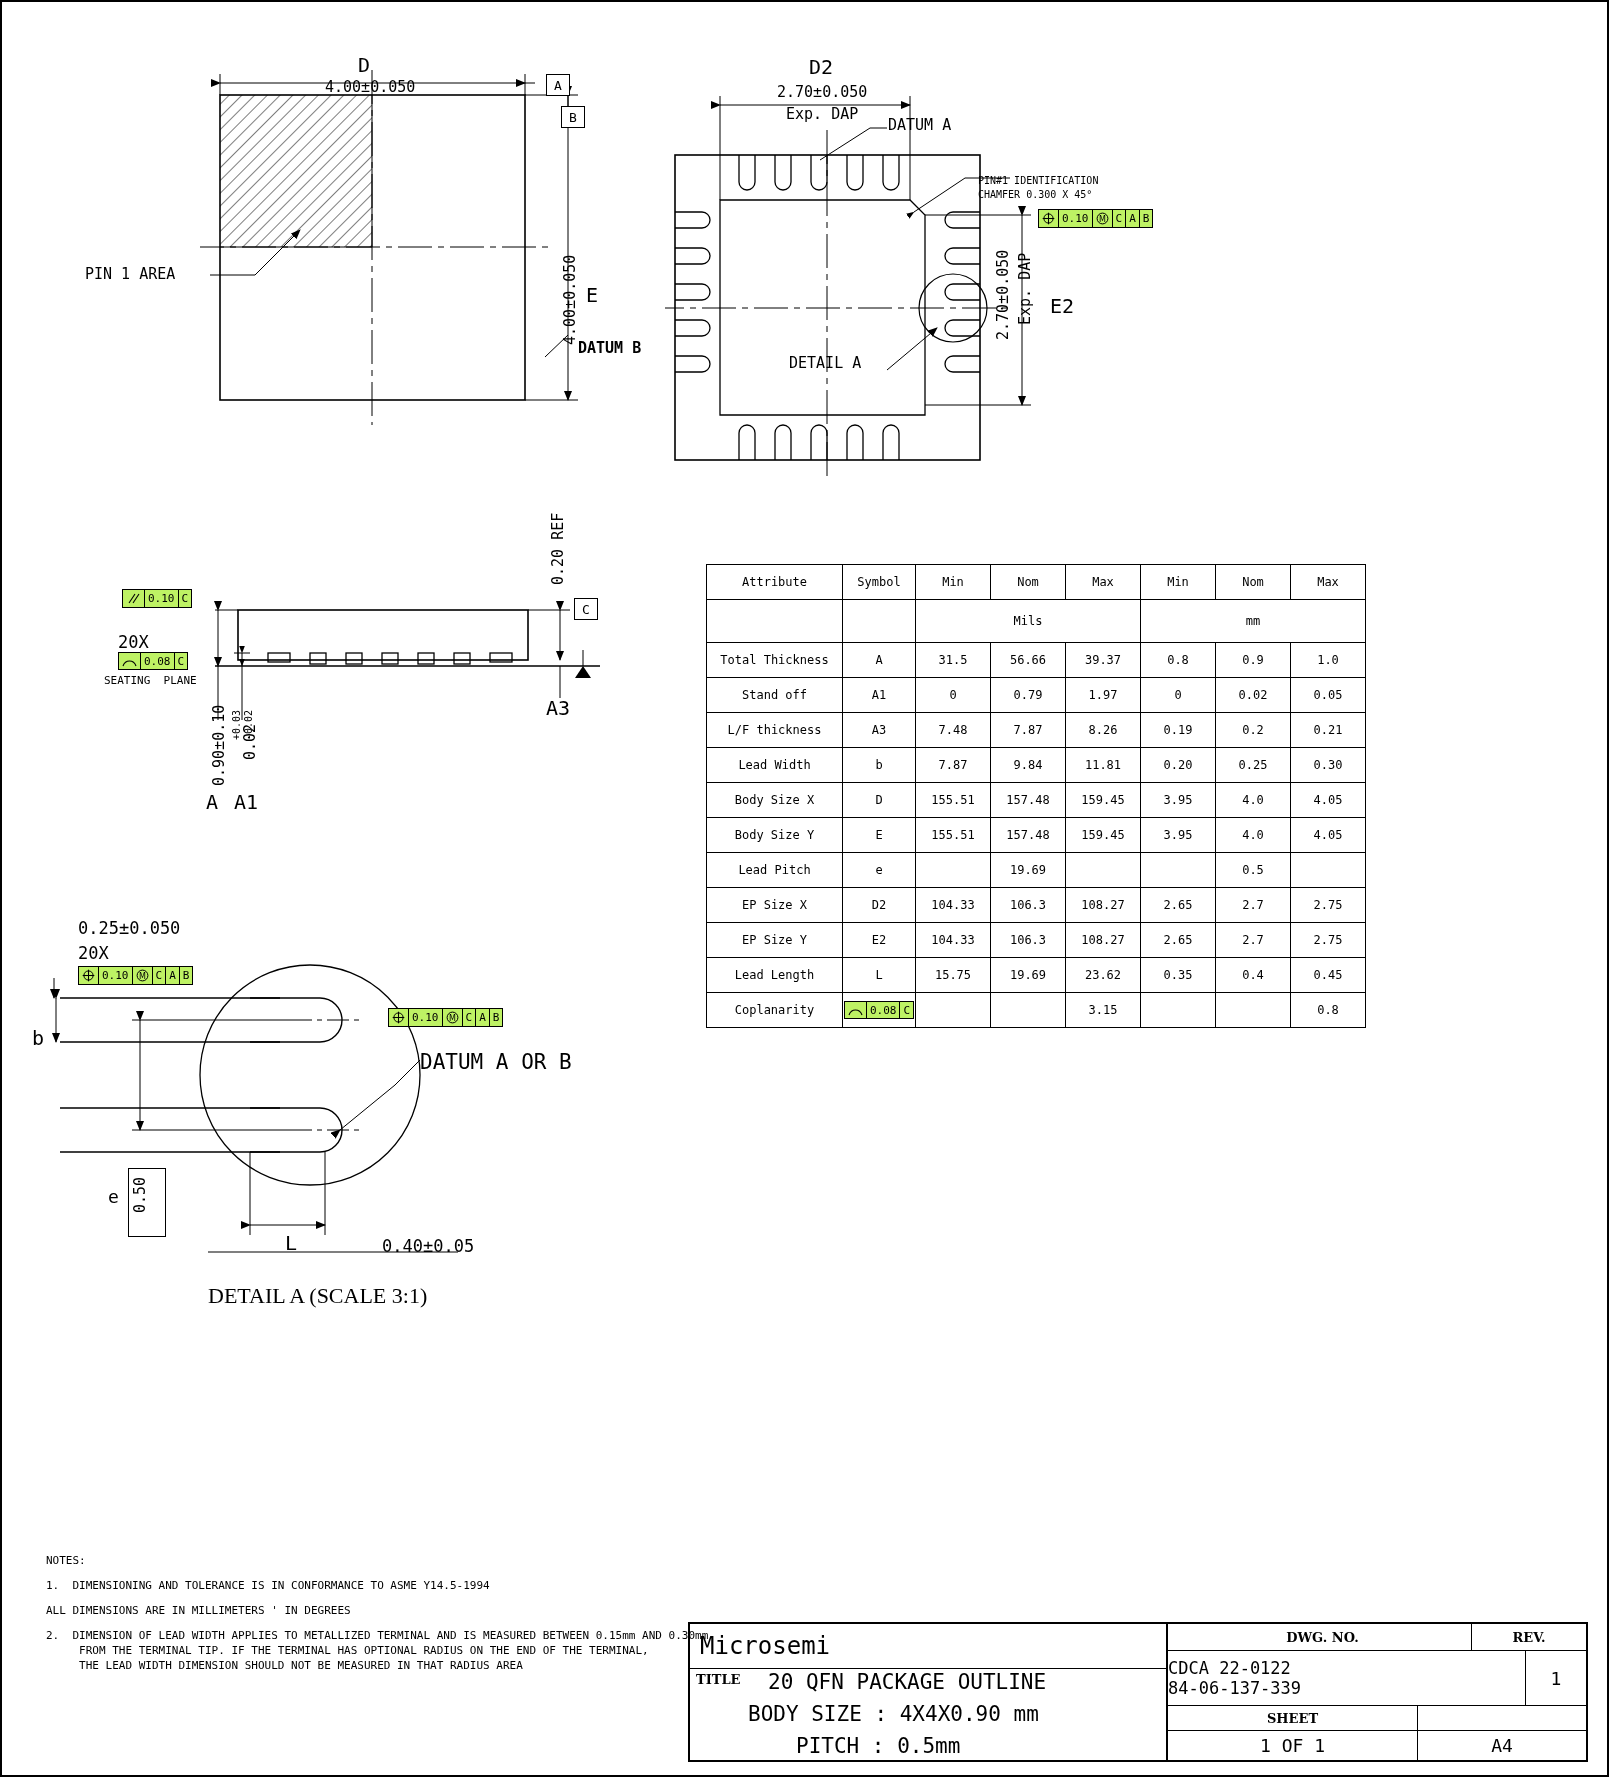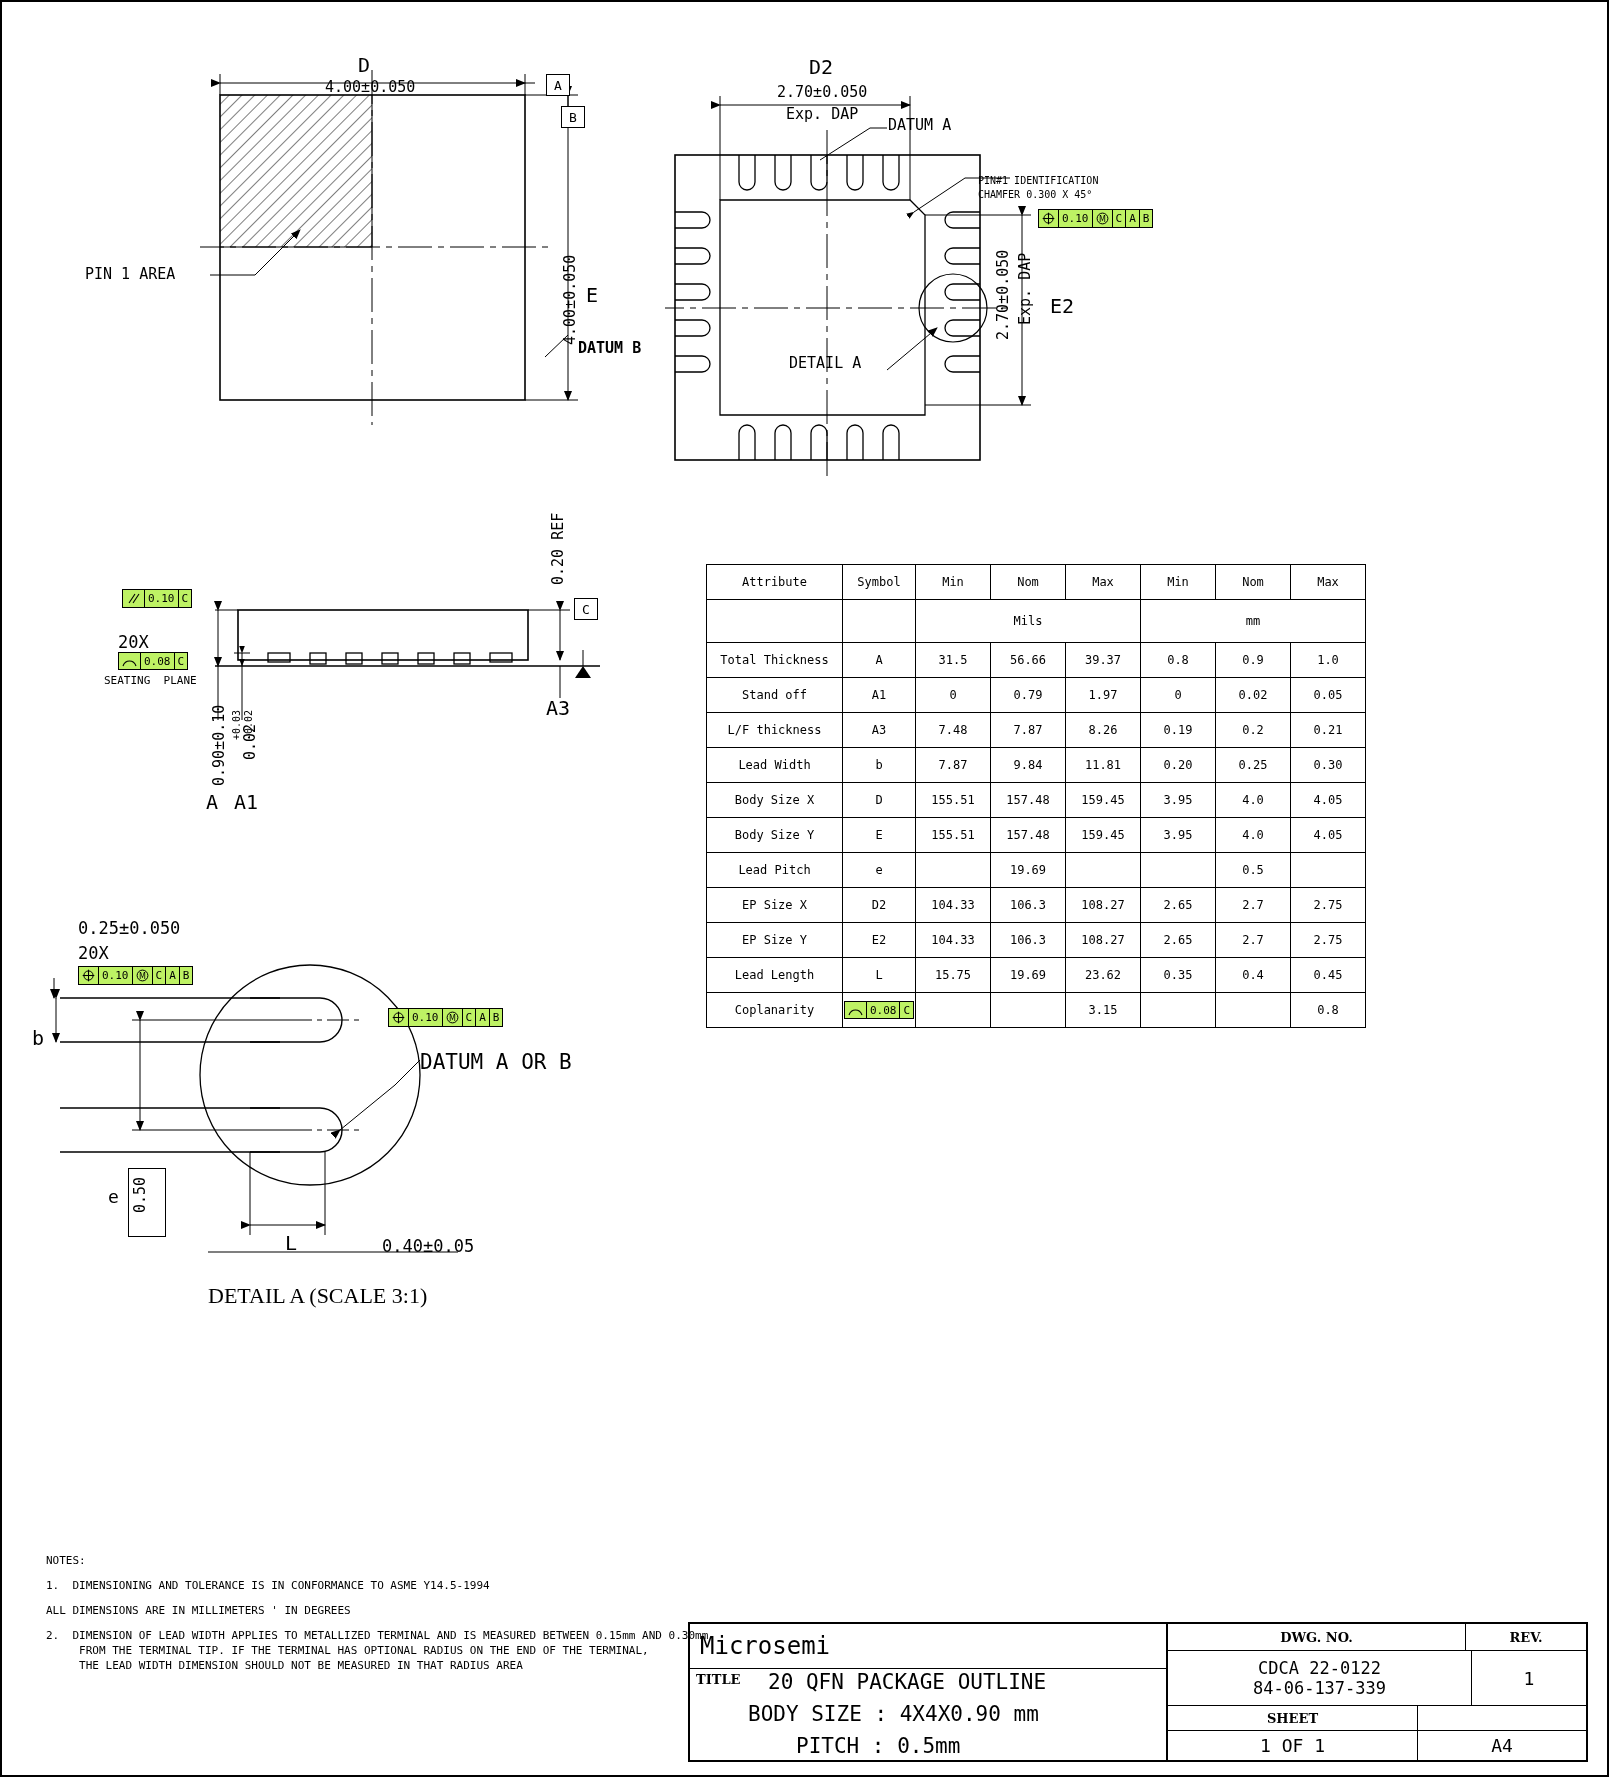--- a/index.html
+++ b/index.html
@@ -520,26 +520,26 @@
   <div id="tbleft">
     <div id="tbcompany">Microsemi</div>
     <div id="tbtitlearea">
       <div class="txt hdrserif" style="left:6px;top:4px;">TITLE</div>
       <div class="txt t19" style="left:78px;top:3px;">20 QFN PACKAGE OUTLINE</div>
       <div class="txt t19" style="left:58px;top:35px;">BODY SIZE : 4X4X0.90 mm</div>
       <div class="txt t19" style="left:106px;top:67px;">PITCH : 0.5mm</div>
     </div>
   </div>
   <div id="tbright">
-    <div class="tbrow" style="height:26px;">
+    <div class="tbrow" style="height:26px;padding-left:6px;">
       <div class="tbcell hdrserif" style="width:298px;border-right:1px solid #000;box-sizing:border-box;">DWG.   NO.</div>
       <div class="tbcell hdrserif" style="flex:1;">REV.</div>
     </div>
     <div class="tbrow" style="height:54px;">
-      <div style="width:304px;border-right:1px solid #000;box-sizing:border-box;display:flex;flex-direction:column;align-items:center;justify-content:center;">
+      <div style="width:358px;border-right:1px solid #000;box-sizing:border-box;display:flex;flex-direction:column;justify-content:center;">
         <span class="" style="font-size:17px;">CDCA   22-0122</span>
         <span class="" style="font-size:17px;">84-06-137-339</span>
       </div>
       <div class="tbcell" style="flex:1;font-size:18px;">1</div>
     </div>
     <div class="tbrow" style="height:24px;">
       <div class="tbcell hdrserif" style="width:250px;border-right:1px solid #000;box-sizing:border-box;">SHEET</div>
       <div class="tbcell" style="flex:1;"></div>
     </div>
     <div class="tbrow" style="flex:1;border-bottom:none;">

